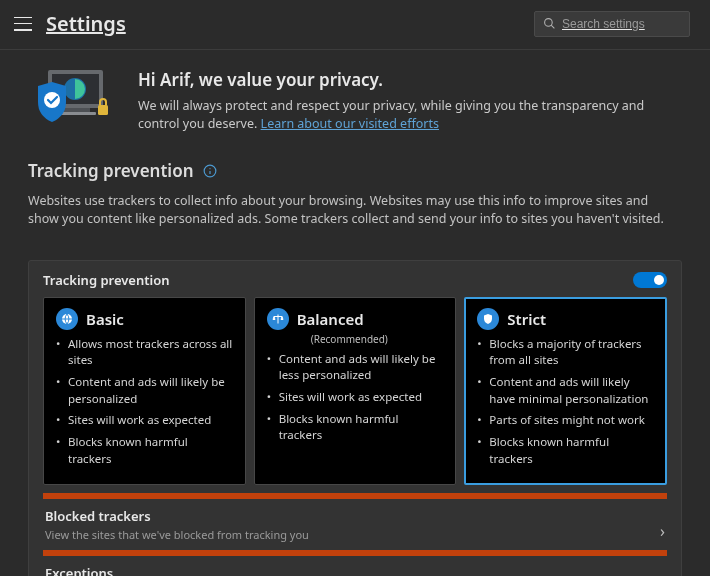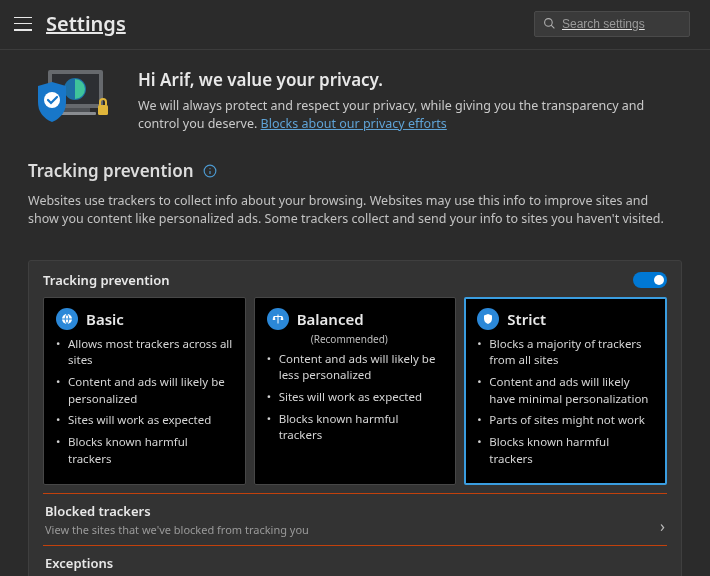--- a/index.html
+++ b/index.html
@@ -93,21 +93,21 @@
     font-size: 11.5px; color: #d5d5d5; line-height: 1.45;
     padding-left: 12px; position: relative; margin-bottom: 5px;
   }
   .card li::before {
     content: "•"; position: absolute; left: 0; top: 0; color: #d5d5d5;
   }
 
   .list-row {
     display: flex; align-items: flex-end; justify-content: space-between;
     padding: 8px 2px;
-    border-top: 1px solid #c2410c;
+    border-top: 6px solid #c2410c;
     cursor: pointer;
   }
   .list-row:first-of-type { border-top: none; }
   .list-row .lr-main .lr-title { font-size: 13px; font-weight: 600; }
   .list-row .lr-main .lr-desc { font-size: 11px; color: #9a9a9a; margin-top: 2px; }
   .chev { color: #bdbdbd; font-size: 16px; }
 
   .info-icon { color: #4c9ad1; }
 </style>
 </head>
@@ -144,21 +144,21 @@
         <path d="M10 18 L24 14 L38 18 L38 34 Q38 48 24 54 Q10 48 10 34 Z" fill="#1877c9"></path>
         <circle cx="24" cy="32" r="8" fill="#fff"></circle>
         <path d="M20 32 l3 3 l6 -6" stroke="#1877c9" stroke-width="2.2" fill="none" stroke-linecap="round"></path>
         <rect x="70" y="37" width="10" height="10" rx="1.5" fill="#e0b63b"></rect>
         <path d="M72 37 v-3 a3 3 0 0 1 6 0 v3" stroke="#e0b63b" stroke-width="2" fill="none"></path>
       </svg>
     </div>
     <div class="banner-text">
       <h2>Hi Arif, we value your privacy.</h2>
       <p>
-        <span>We will always protect and respect your privacy, while giving you the transparency and control you deserve. </span><a href="#">Blocks about our privacy efforts</a>
+        <span>We will always protect and respect your privacy, while giving you the transparency and control you deserve. </span><a href="#">Learn about our visited efforts</a>
       </p>
     </div>
   </div>
 
   <div class="section-title-row">
     <div class="section-title">Tracking prevention</div>
     <svg class="info-icon" width="14" height="14" viewBox="0 0 24 24" fill="none" stroke="currentColor" stroke-width="2">
         <circle cx="12" cy="12" r="10"></circle>
         <circle cx="12" cy="8" r="1" fill="currentColor" stroke="none"></circle>
         <line x1="12" y1="12" x2="12" y2="17"></line>

